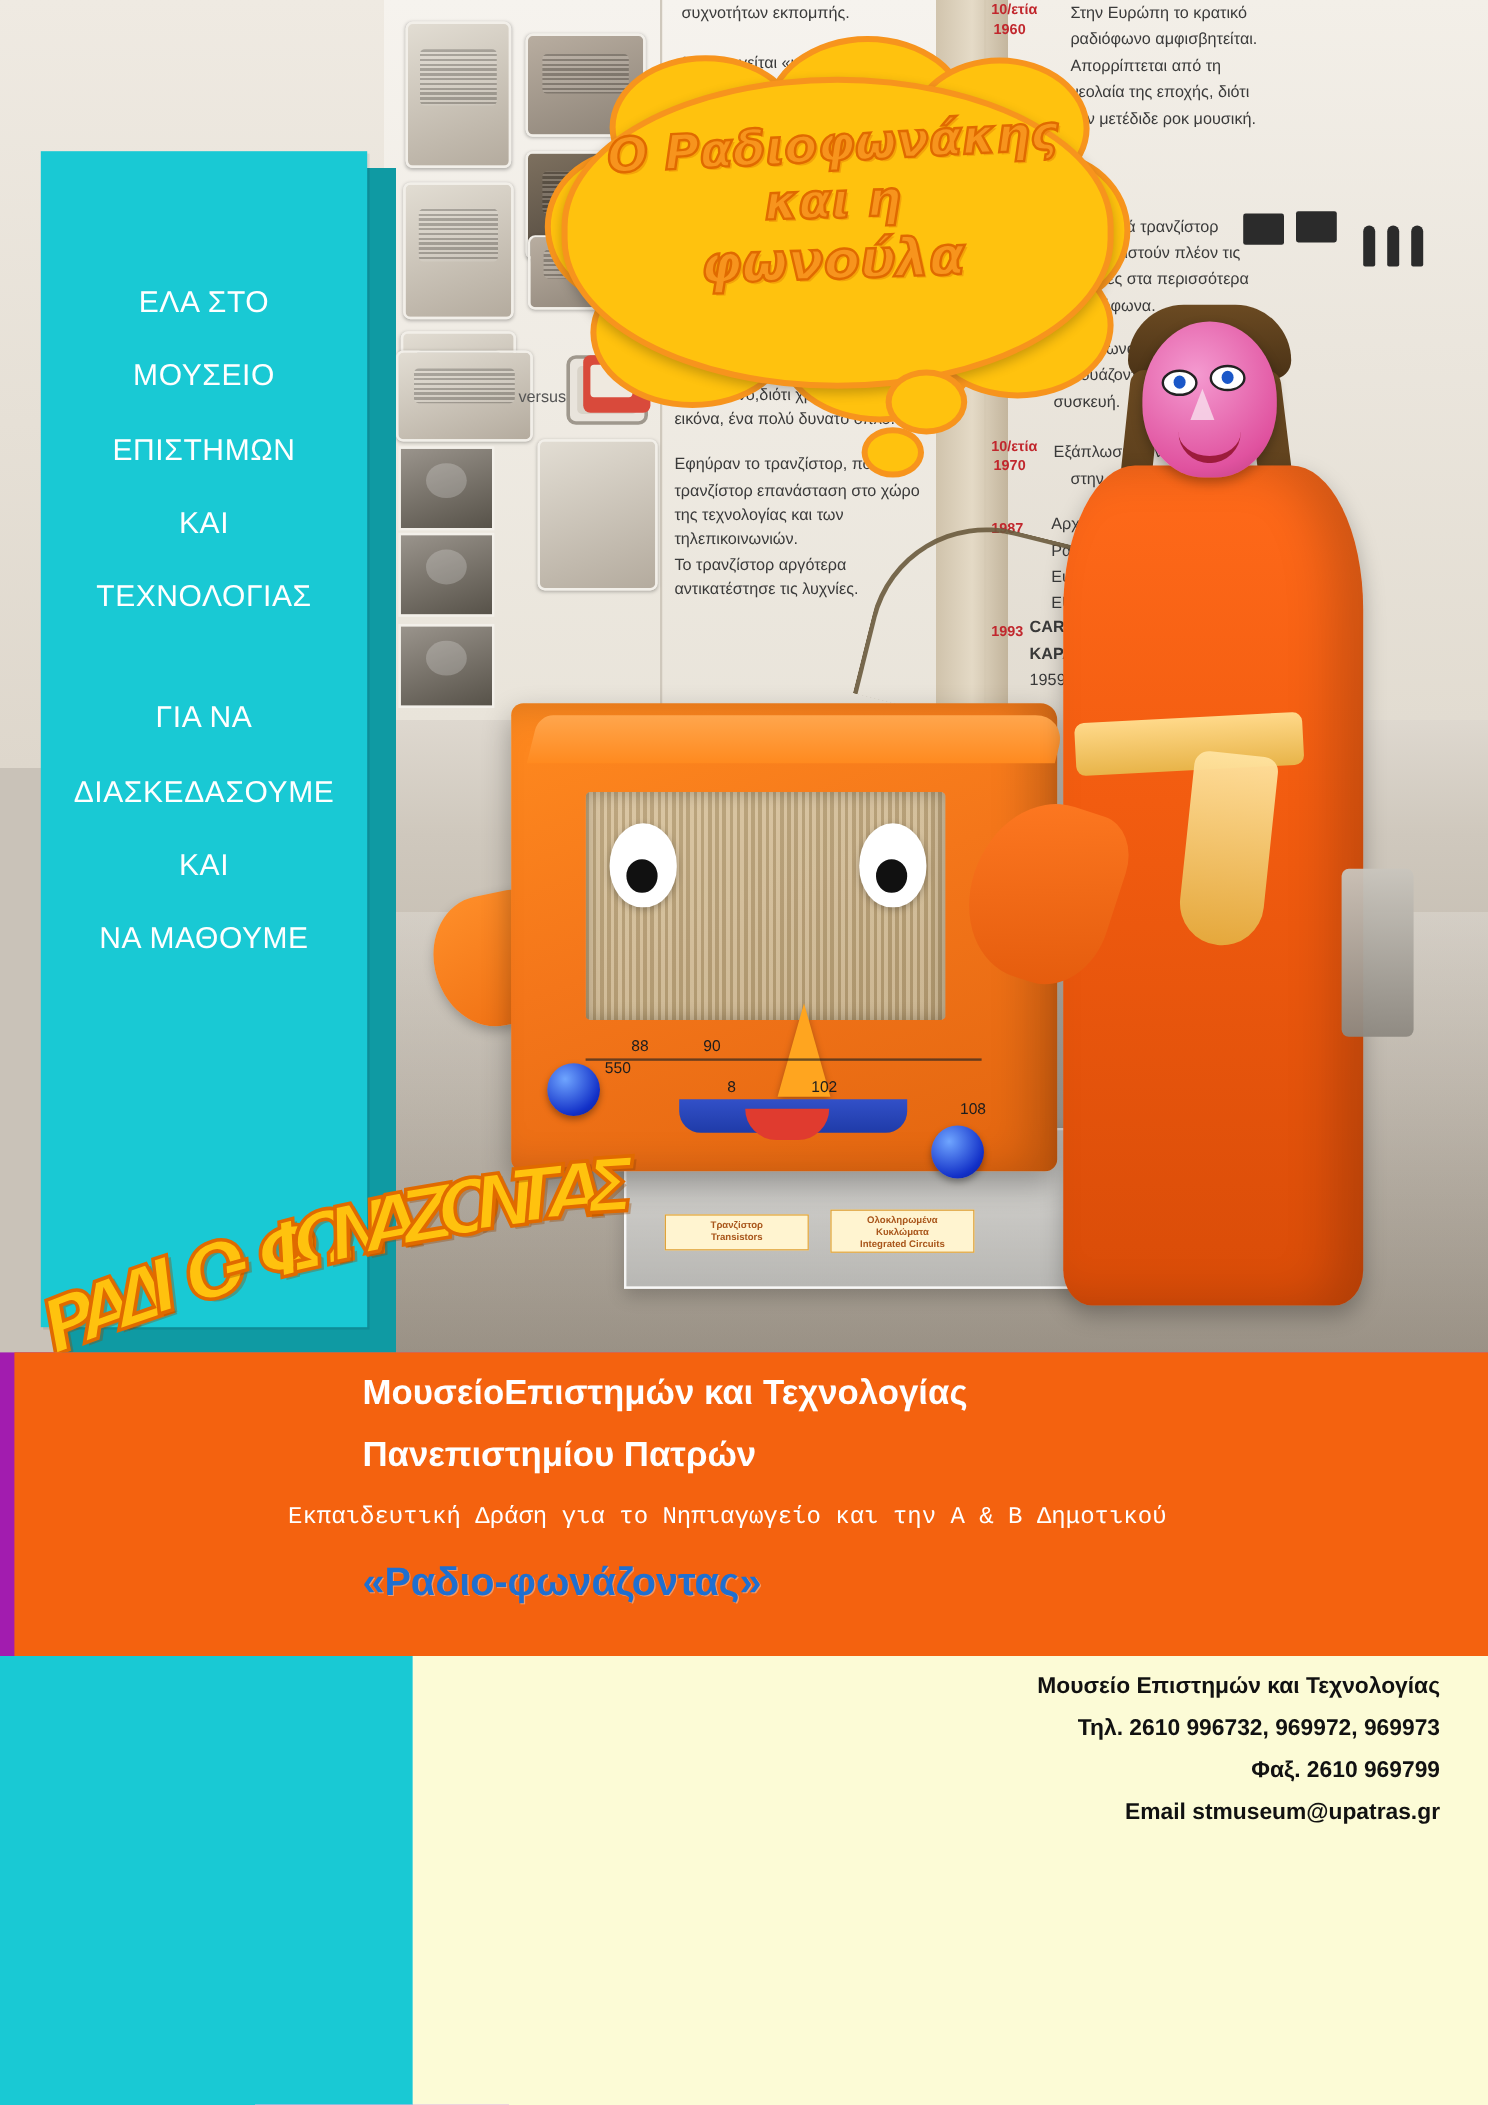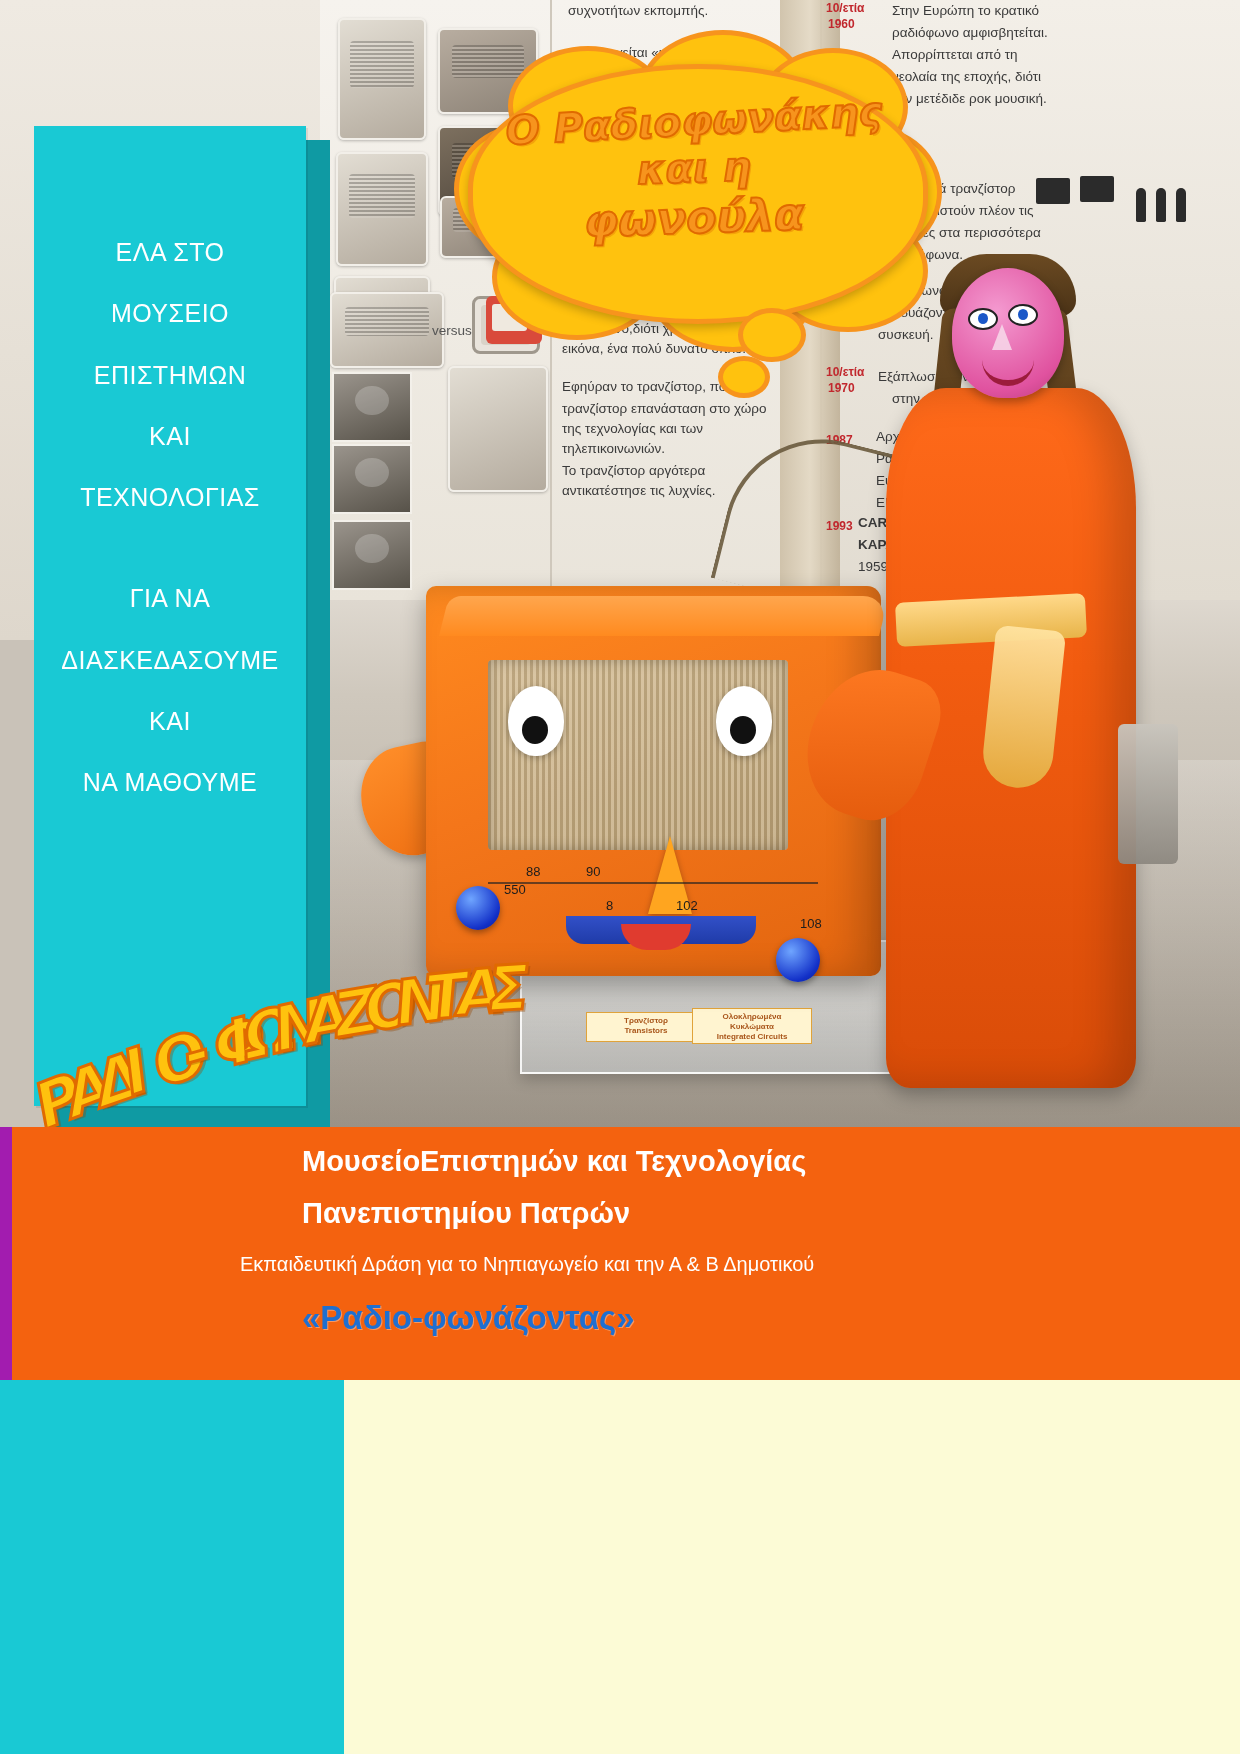--- a/index.html
+++ b/index.html
@@ -432,21 +432,21 @@
     font-family: "Liberation Sans", sans-serif;
   }
   .band-line2{
     position:absolute; left: 290px; top: 70px; width: 900px;
     color:#ffffff; font-size: 29px; font-weight: bold;
     font-family: "Liberation Sans", sans-serif;
   }
   .band-line3{
     position:absolute; left: 228px; top: 126px; width: 960px;
     color:#ffffff; font-size: 20px;
-    font-family: Liberation Sans, sans-serif;
+    font-family: Liberation Mono, monospace;
   }
   .band-title{
     position:absolute; left: 290px; top: 172px; width: 900px;
     color:#1F6FD0; font-size: 33px; font-weight: bold;
     font-family: "Liberation Sans", sans-serif;
     text-shadow: 1px 1px 0 rgba(255,255,255,.35);
   }
 
   
   .footer{
@@ -561,21 +561,21 @@
     <div class="paneltext small" style="left:876px; top:494px;">EUREKA.</div>
     <div class="paneltext tiny redlabel" style="left:826px; top:518px;">1993</div>
     <div class="paneltext small" style="left:858px; top:514px; font-weight:bold;">CARL MALAMUD</div>
     <div class="paneltext small" style="left:858px; top:536px; font-weight:bold;">ΚΑΡΛ ΜΑΛΑΜΟΥΝΤ</div>
     <div class="paneltext small" style="left:858px; top:558px;">1959-</div>
 
     <div class="desk"></div>
     <div class="desk-front"></div>
 
     <div class="case">
-      <div class="case-label" style="left:64px; top:70px;">
+      <div class="case-label" style="left:32px; top:70px;">
         <span>Τρανζίστορ</span><br>
         <span>Transistors</span>
       </div>
       <div class="case-label" style="left:170px; top:66px; height:36px;">
         <span>Ολοκληρωμένα</span><br>
         <span>Κυκλώματα</span><br>
         <span>Integrated Circuits</span>
       </div>
     </div>
 
@@ -689,15 +689,21 @@
   <div class="orange-band">
     <div class="band-line1">ΜουσείοΕπιστημών και Τεχνολογίας</div>
     <div class="band-line2">Πανεπιστημίου Πατρών</div>
     <div class="band-line3">Εκπαιδευτική Δράση για το Νηπιαγωγείο και την Α &amp; Β Δημοτικού</div>
     <div class="band-title">«Ραδιο-φωνάζοντας»</div>
   </div>
 
   <div class="footer">
     <div class="footer-teal"></div>
     <div class="footer-cream"></div>
+    <div class="footer-contact">
+      <div>Μουσείο Επιστημών και Τεχνολογίας</div>
+      <div>Τηλ. 2610 996732, 969972, 969973</div>
+      <div>Φαξ. 2610 969799</div>
+      <div>Email stmuseum@upatras.gr</div>
+    </div>
   </div>
 
 </div>
 
 </body></html>

